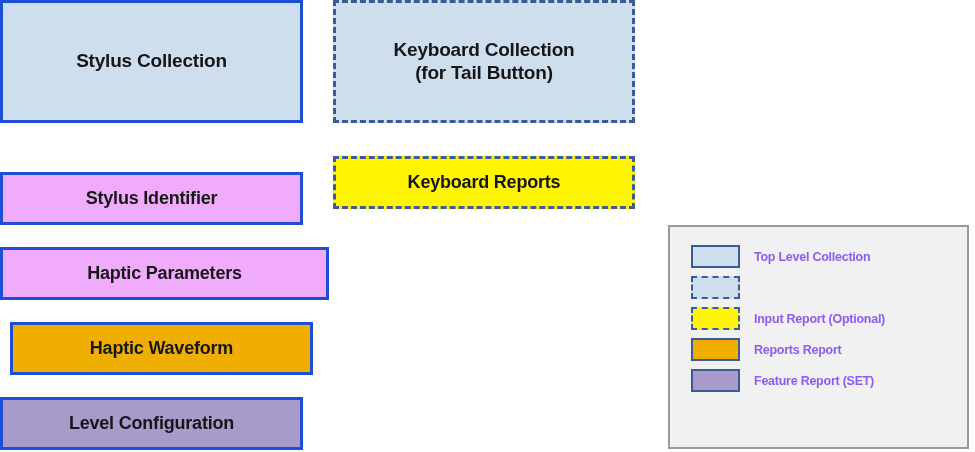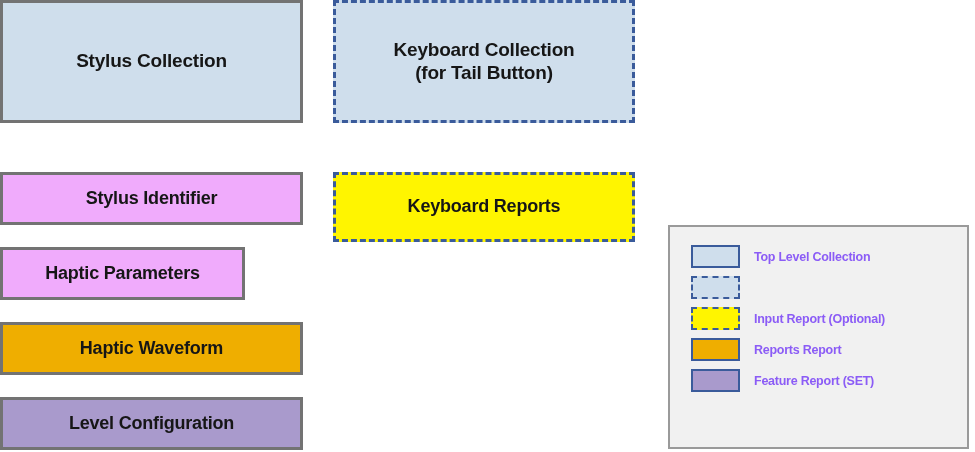--- a/index.html
+++ b/index.html
@@ -36,21 +36,21 @@
     font-family: "Liberation Sans", sans-serif;
     letter-spacing: -0.2px;
     line-height: 1.18;
   }
 
   .block .label {
     display: block;
     white-space: pre-line;
   }
 
-  .solid-border { border: 3px solid #737373; }
+  .solid-border { border: 3px solid #1d4ed8; }
   .dashed-border { border: 3px dashed #3A5B9B; }
 
   .fill-blue   { background: #CFDEEC; }
   .fill-yellow { background: #FFF500; }
   .fill-green  { background: #f0abfc; }
   .fill-orange { background: #EFAE00; }
   .fill-purple { background: #A99ACC; }
 
   
   #stylus-collection {
@@ -59,29 +59,29 @@
   }
   #keyboard-collection {
     left: 333px; top: 0px;  width: 302px;  height: 123px;
     font-size: 19px;
   }
   #stylus-identifier {
     left: 0px;  top: 172px; width: 303px; height: 53px;
     font-size: 18px;
   }
   #keyboard-reports {
-    left: 333px; top: 172px; width: 302px; height: 70px;
+    left: 333px; top: 156px; width: 302px; height: 53px;
     font-size: 18px;
   }
   #haptic-parameters {
-    left: 0px;  top: 247px; width: 245px; height: 53px;
+    left: 0px;  top: 247px; width: 329px; height: 53px;
     font-size: 18px;
   }
   #haptic-waveform {
-    left: 0px;  top: 322px; width: 303px; height: 53px;
+    left: 10px;  top: 322px; width: 303px; height: 53px;
     font-size: 18px;
   }
   #haptic-configuration {
     left: 0px;  top: 397px; width: 303px; height: 53px;
     font-size: 18px;
   }
 
   
   #legend {
     position: absolute;

